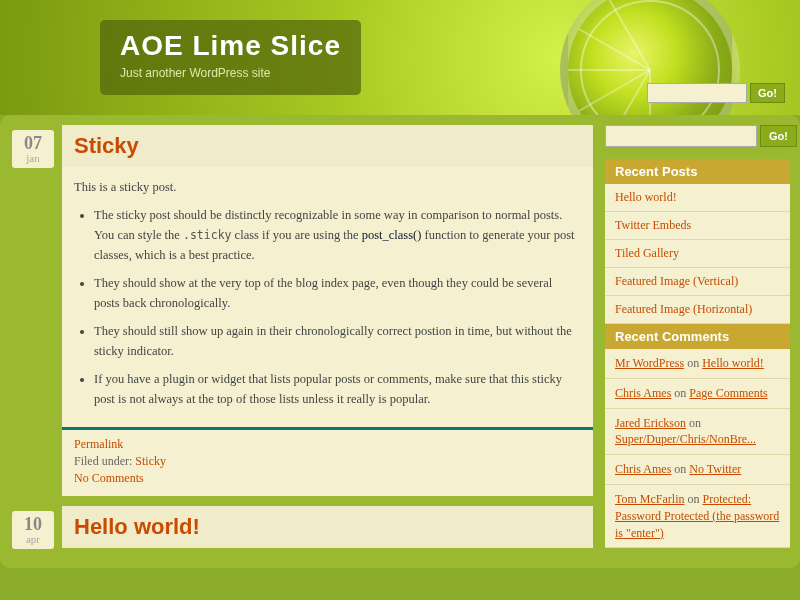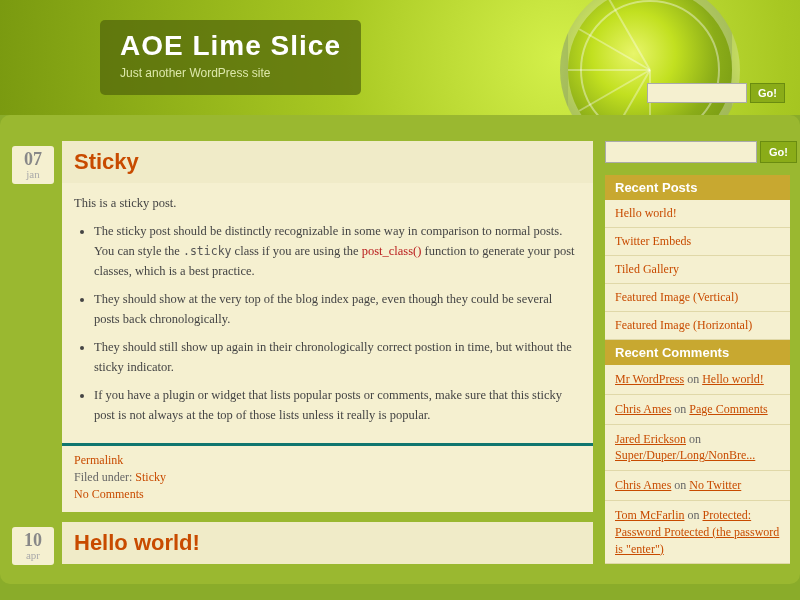--- a/index.html
+++ b/index.html
@@ -108,21 +108,21 @@
       font-size: 11px;
       font-weight: bold;
       cursor: pointer;
       height: 20px;
     }
 
     
     #main-container {
       display: flex;
       gap: 0;
-      padding: 26px 10px 10px 10px;
+      padding: 10px 10px 10px 10px;
       background: #9ab830;
       border-radius: 10px;
     }
 
     
     #content {
       flex: 1;
       min-width: 0;
     }
 
@@ -179,21 +179,21 @@
     }
     .post-body p { margin-bottom: 8px; }
     .post-body ul {
       margin-left: 20px;
       margin-bottom: 8px;
     }
     .post-body ul li {
       margin-bottom: 8px;
     }
     .post-body a {
-      color: #b91c1c;
+      color: #0f172a;
       text-decoration: none;
     }
     .post-meta {
       padding: 6px 12px 10px;
       border-top: 3px solid #0f766e;
     }
     .post-permalink {
       color: #c84b00;
       font-size: 12px;
       text-decoration: none;
@@ -411,21 +411,21 @@
           <a href="#" class="comment-post">Hello world!</a>
         </div>
         <div class="comment-item">
           <a href="#" class="comment-author">Chris Ames</a>
           <span class="comment-on"> on </span>
           <a href="#" class="comment-post">Page Comments</a>
         </div>
         <div class="comment-item">
           <a href="#" class="comment-author">Jared Erickson</a>
           <span class="comment-on"> on </span>
-          <a href="#" class="comment-post">Super/Duper/Long/NonBre...</a>
+          <a href="#" class="comment-post">Super/Duper/Chris/NonBre...</a>
         </div>
         <div class="comment-item">
           <a href="#" class="comment-author">Chris Ames</a>
           <span class="comment-on"> on </span>
           <a href="#" class="comment-post">No Twitter</a>
         </div>
         <div class="comment-item">
           <a href="#" class="comment-author">Tom McFarlin</a>
           <span class="comment-on"> on </span>
           <a href="#" class="comment-post">Protected: Password Protected (the password is "enter")</a>

